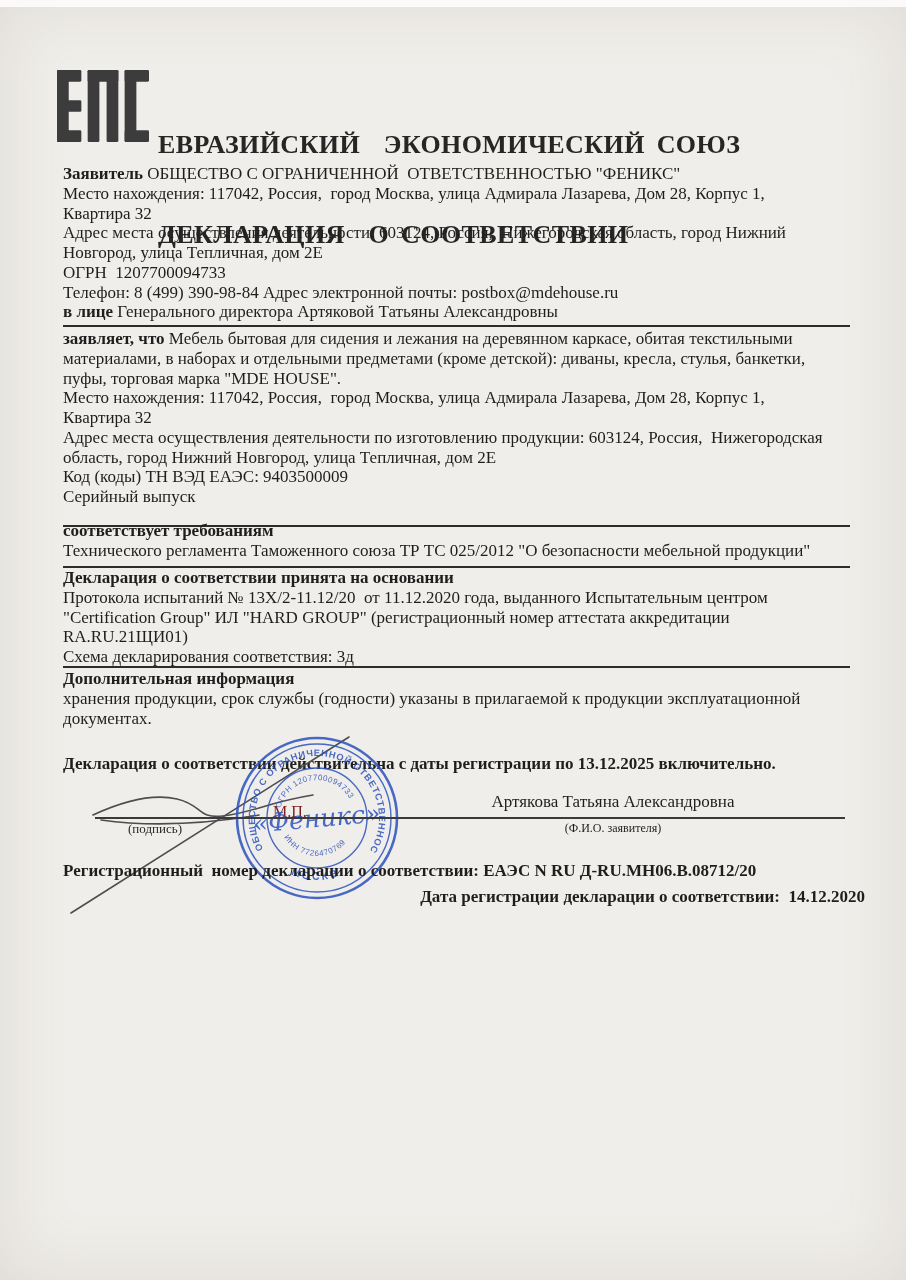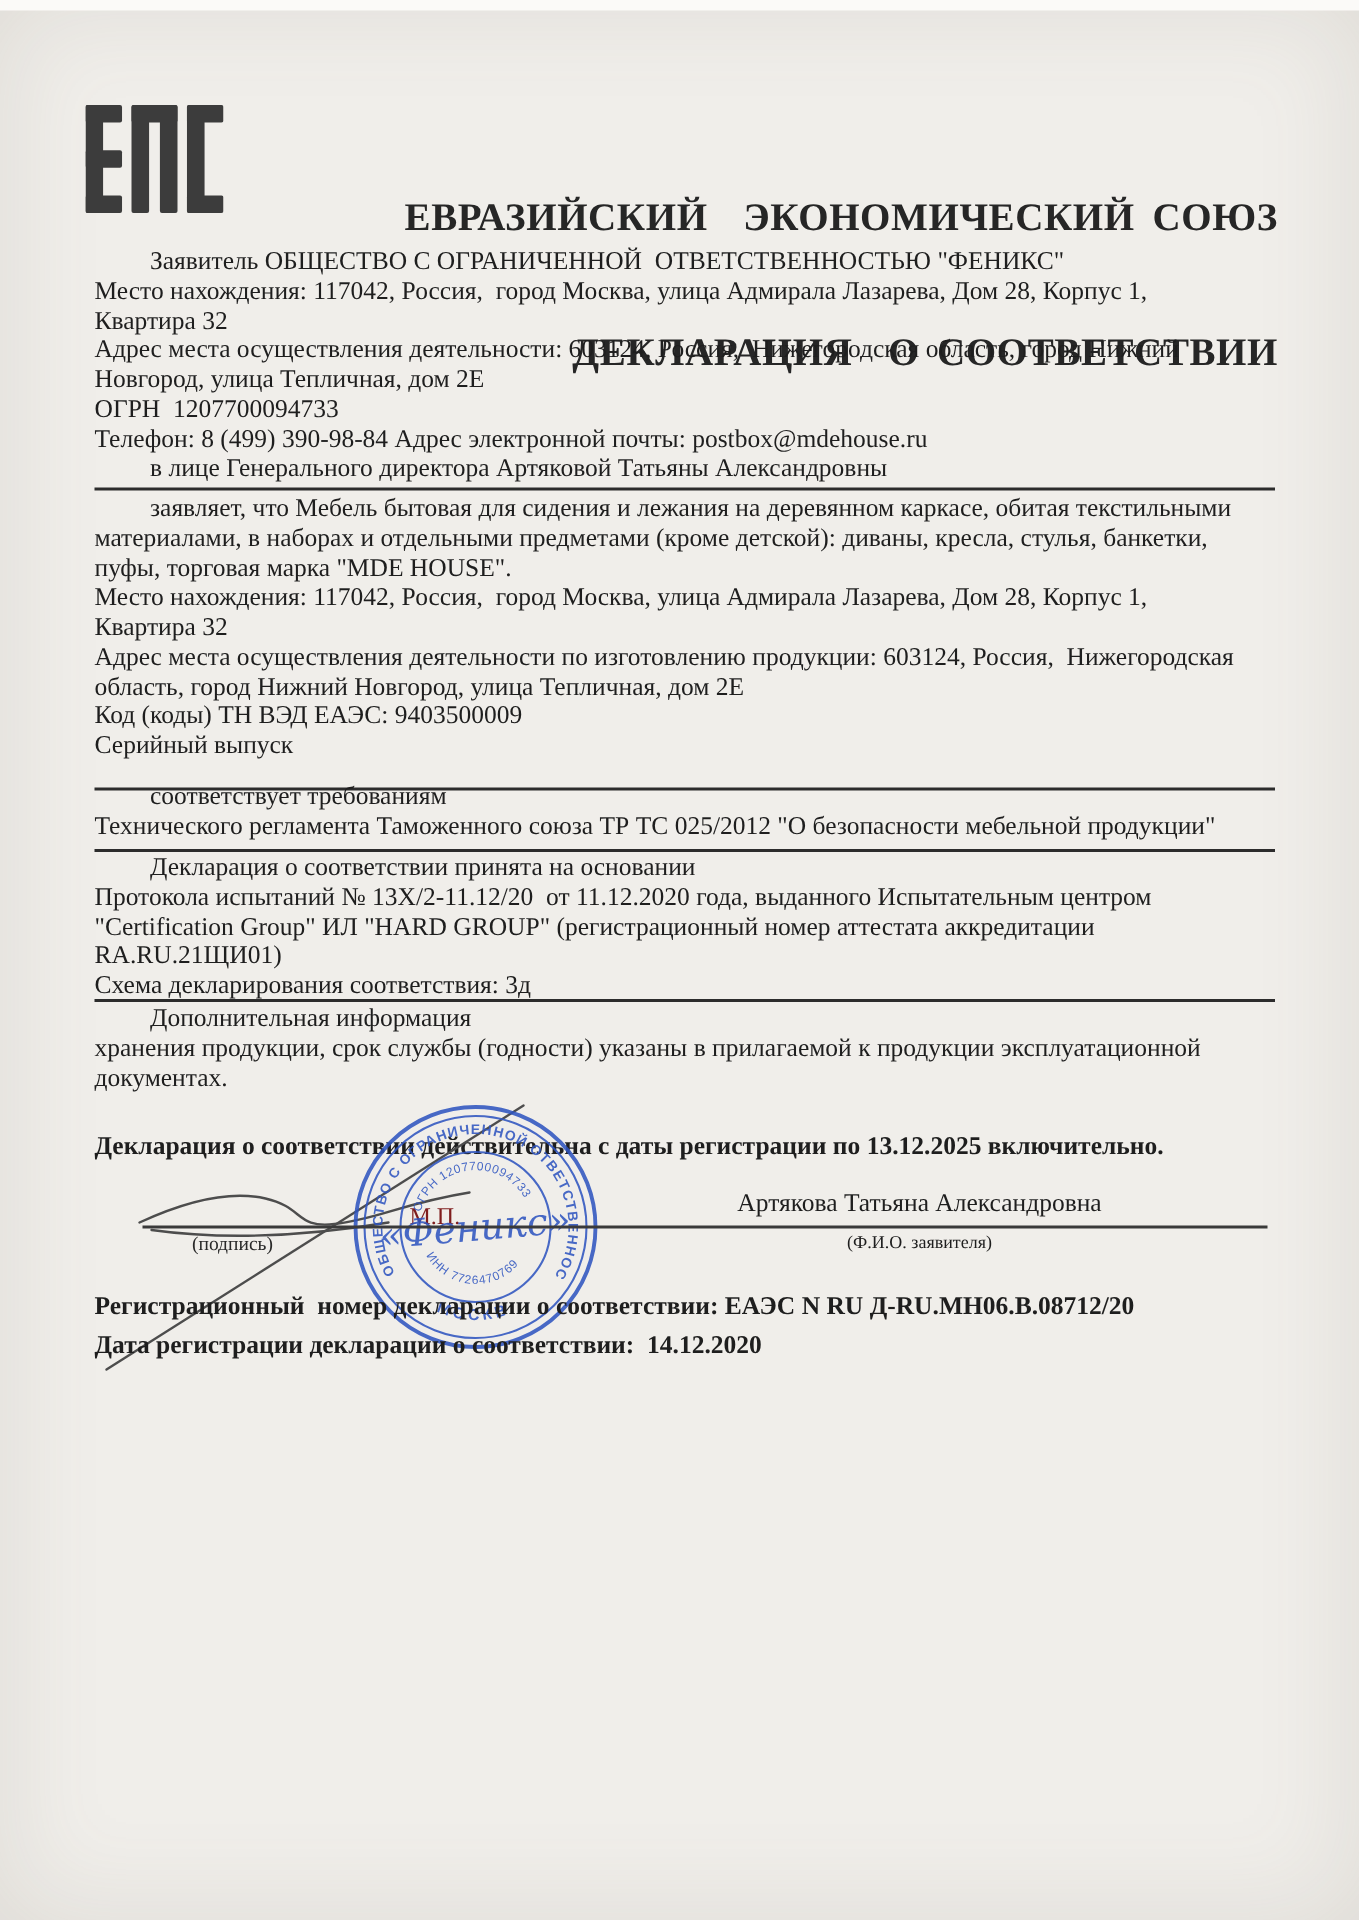--- a/index.html
+++ b/index.html
@@ -5,38 +5,38 @@
   html,body{margin:0;padding:0;background:#d8d6d0;}
   .page{
     position:relative;width:906px;height:1280px;margin:0 auto;
     background:#f0eeea;overflow:hidden;
     font-family:"Liberation Serif",serif;color:#1e1e1e;
     box-shadow:inset 0 0 70px rgba(110,105,95,.14);
   }
   .scan-edge-top{position:absolute;left:0;top:0;width:906px;height:7px;background:#fbfaf8;}
   .eac{position:absolute;left:57px;top:66px;}
   .title{
-    position:absolute;left:158px;top:70px;width:694px;text-align:right;
+    position:absolute;left:158px;top:70px;width:694px;text-align:left;
     font-weight:bold;font-size:26px;line-height:30px;letter-spacing:.4px;
     word-spacing:5px;white-space:pre-wrap;color:#262626;
   }
   .block{position:absolute;left:63px;width:802px;}
   .ln{white-space:pre-wrap;font-size:17px;line-height:19.75px;}
-  .ln b{font-weight:normal;margin-left:37px;}
+  .ln b{font-weight:bold;}
   .rule{position:absolute;left:63px;width:787px;height:2px;background:#2c2c2c;}
   .validity{font-weight:bold;}
   .sigline{position:absolute;left:95px;top:817px;width:750px;height:1.6px;background:#3a3a3a;}
   .caption{position:absolute;text-align:left;font-size:13px;color:#2a2a2a;}
   .mp{position:absolute;left:273px;top:803px;font-size:16px;color:#7f1d1d;}
   .fio{position:absolute;left:440px;top:792px;width:346px;text-align:center;font-size:17px;}
   .fiocap{position:absolute;left:440px;top:821px;width:346px;text-align:center;font-size:12px;}
   .sigcap{position:absolute;left:128px;top:821px;width:100px;}
   .regblock{position:absolute;left:63px;top:861px;width:802px;font-weight:bold;}
   .regblock .ln{line-height:20px;}
-  .regblock .ln + .ln{margin-top:6px;}
+  .regblock .ln + .ln{margin-top:6px;text-align:right;}
   .stampsvg{position:absolute;left:231px;top:732px;opacity:.87;}
   .sigsvg{position:absolute;left:55px;top:725px;}
 </style>
 </head>
 <body>
 
 <div class="page">
   <div class="scan-edge-top"></div>
 
   <svg class="eac" width="92" height="80" viewBox="0 0 102 80">

